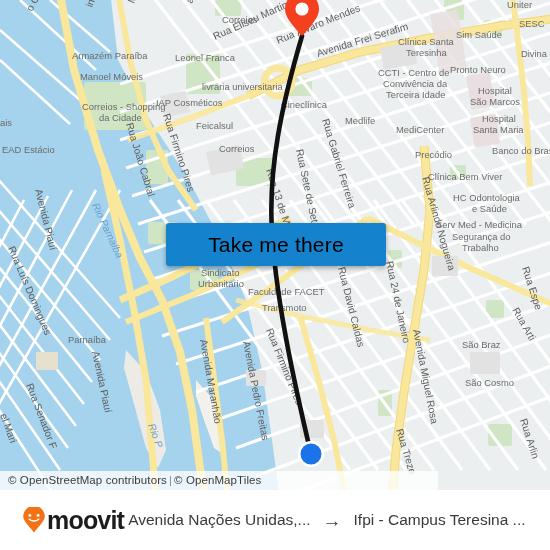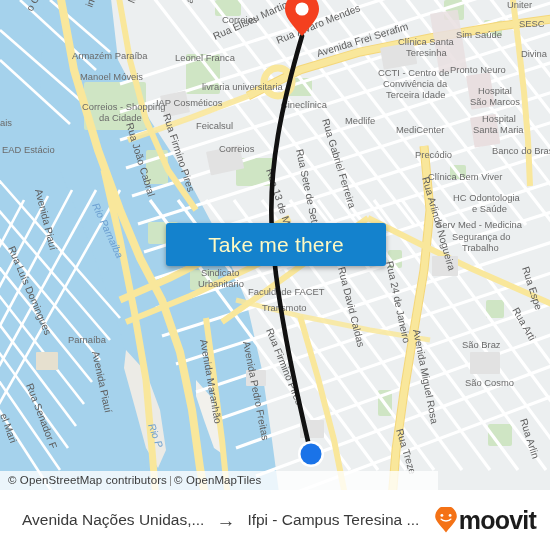--- a/index.html
+++ b/index.html
@@ -55,21 +55,21 @@
   
   #take-me-there {
     position: absolute;
     left: 166px;
     top: 223px;
     width: 220px;
     height: 43px;
     background: #1482cd;
     border: none;
     border-radius: 3px;
-    color: #fef9c3;
+    color: #000000;
     font-family: "Liberation Sans", sans-serif;
     font-size: 21px;
     letter-spacing: 0.2px;
     cursor: pointer;
     box-shadow: 0 2px 5px rgba(0,0,0,0.35);
     display: flex;
     align-items: center;
     justify-content: center;
     padding: 16px;
   }
@@ -400,30 +400,30 @@
     </svg>
 
     <button id="take-me-there">Take me there</button>
 
     <div id="attribution">
       <span>© OpenStreetMap contributors</span><span class="sep">|</span><span>© OpenMapTiles</span>
     </div>
   </div>
 
   <div id="footer">
-    <div id="trip-summary">
-      <span id="trip-origin">Avenida Nações Unidas,...</span>
-      <span id="trip-arrow">→</span>
-      <span id="trip-destination">Ifpi - Campus Teresina ...</span>
-    </div>
-
     <div id="moovit-logo">
       <svg id="moovit-pin-icon" width="24" height="26" viewBox="0 0 24 26">
         <path d="M 12,25.5 C 4.6,16.8 1.2,13.2 1.2,9.6 A 10.8,10.8 0 1 1 22.8,9.6 C 22.8,13.2 19.4,16.8 12,25.5 Z" fill="#f47216"></path>
         <circle cx="7.9" cy="8.4" r="1.45" fill="#ffffff"></circle>
         <circle cx="16.1" cy="8.4" r="1.45" fill="#ffffff"></circle>
         <path d="M 7.2,12.2 C 8.8,14.6 15.2,14.6 16.8,12.2" stroke="#ffffff" stroke-width="1.5" fill="none" stroke-linecap="round"></path>
       </svg>
       <span id="moovit-wordmark">moovit</span>
     </div>
+
+    <div id="trip-summary">
+      <span id="trip-origin">Avenida Nações Unidas,...</span>
+      <span id="trip-arrow">→</span>
+      <span id="trip-destination">Ifpi - Campus Teresina ...</span>
+    </div>
   </div>
 
 </div>
 
 </body></html>

